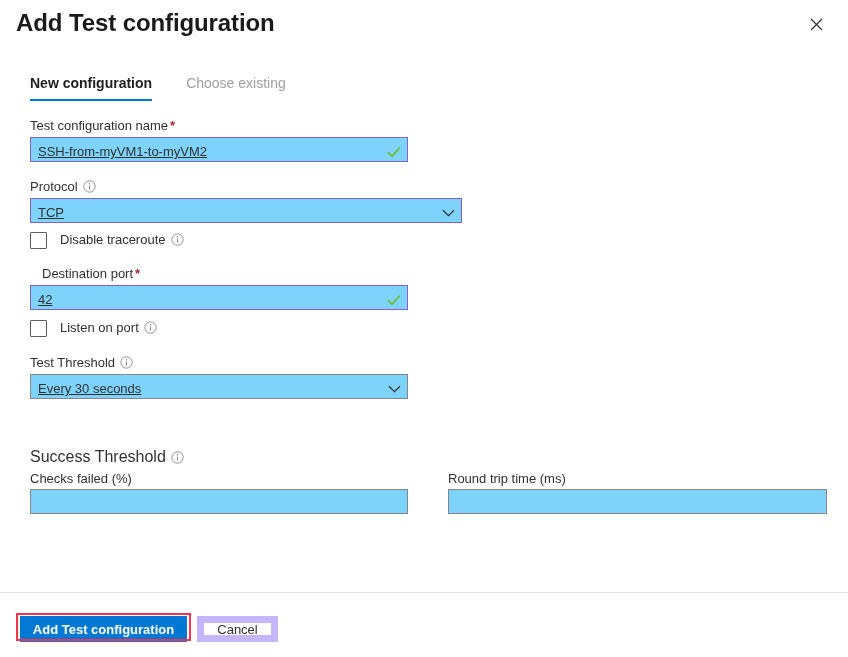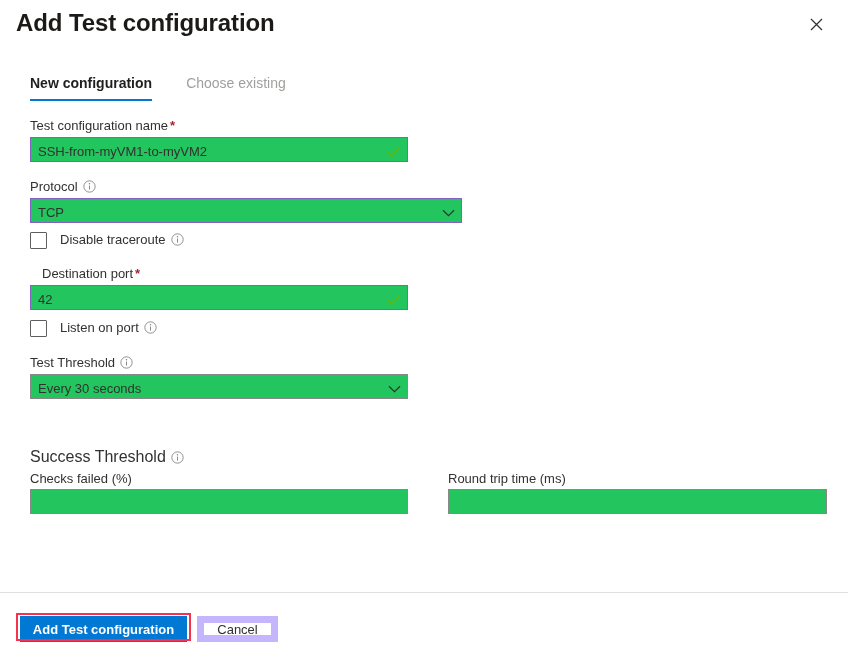--- a/index.html
+++ b/index.html
@@ -56,25 +56,25 @@
   .req-star { color: #a4262c; font-weight: 600; margin-left: 2px; }
 
   .info-icon {
     display: inline-block; vertical-align: -2px;
     margin-left: 5px; cursor: pointer;
   }
 
   .input-box {
     position: absolute;
     height: 25px;
-    background: #22c55e;
+    background: #7dd3fc;
     border: 1px solid #8a8886;
     display: flex; align-items: center;
     padding: 4px 6px 0 7px;
-    font-size: 13px; color: #323130;
+    font-size: 13px; color: #323130; text-decoration: underline;
   }
   .input-box.modified { border-color: #8661c5; }
   .input-val { flex: 1; line-height: 23px; white-space: nowrap; overflow: hidden; }
   .input-val.empty { color: #a19f9d; }
   .adorn { flex: 0 0 auto; display: flex; align-items: center; margin-left: 4px; }
 
   
   .cb-row { position: absolute; display: flex; align-items: center; cursor: pointer; }
   .cb-box {
     width: 17px; height: 17px;

